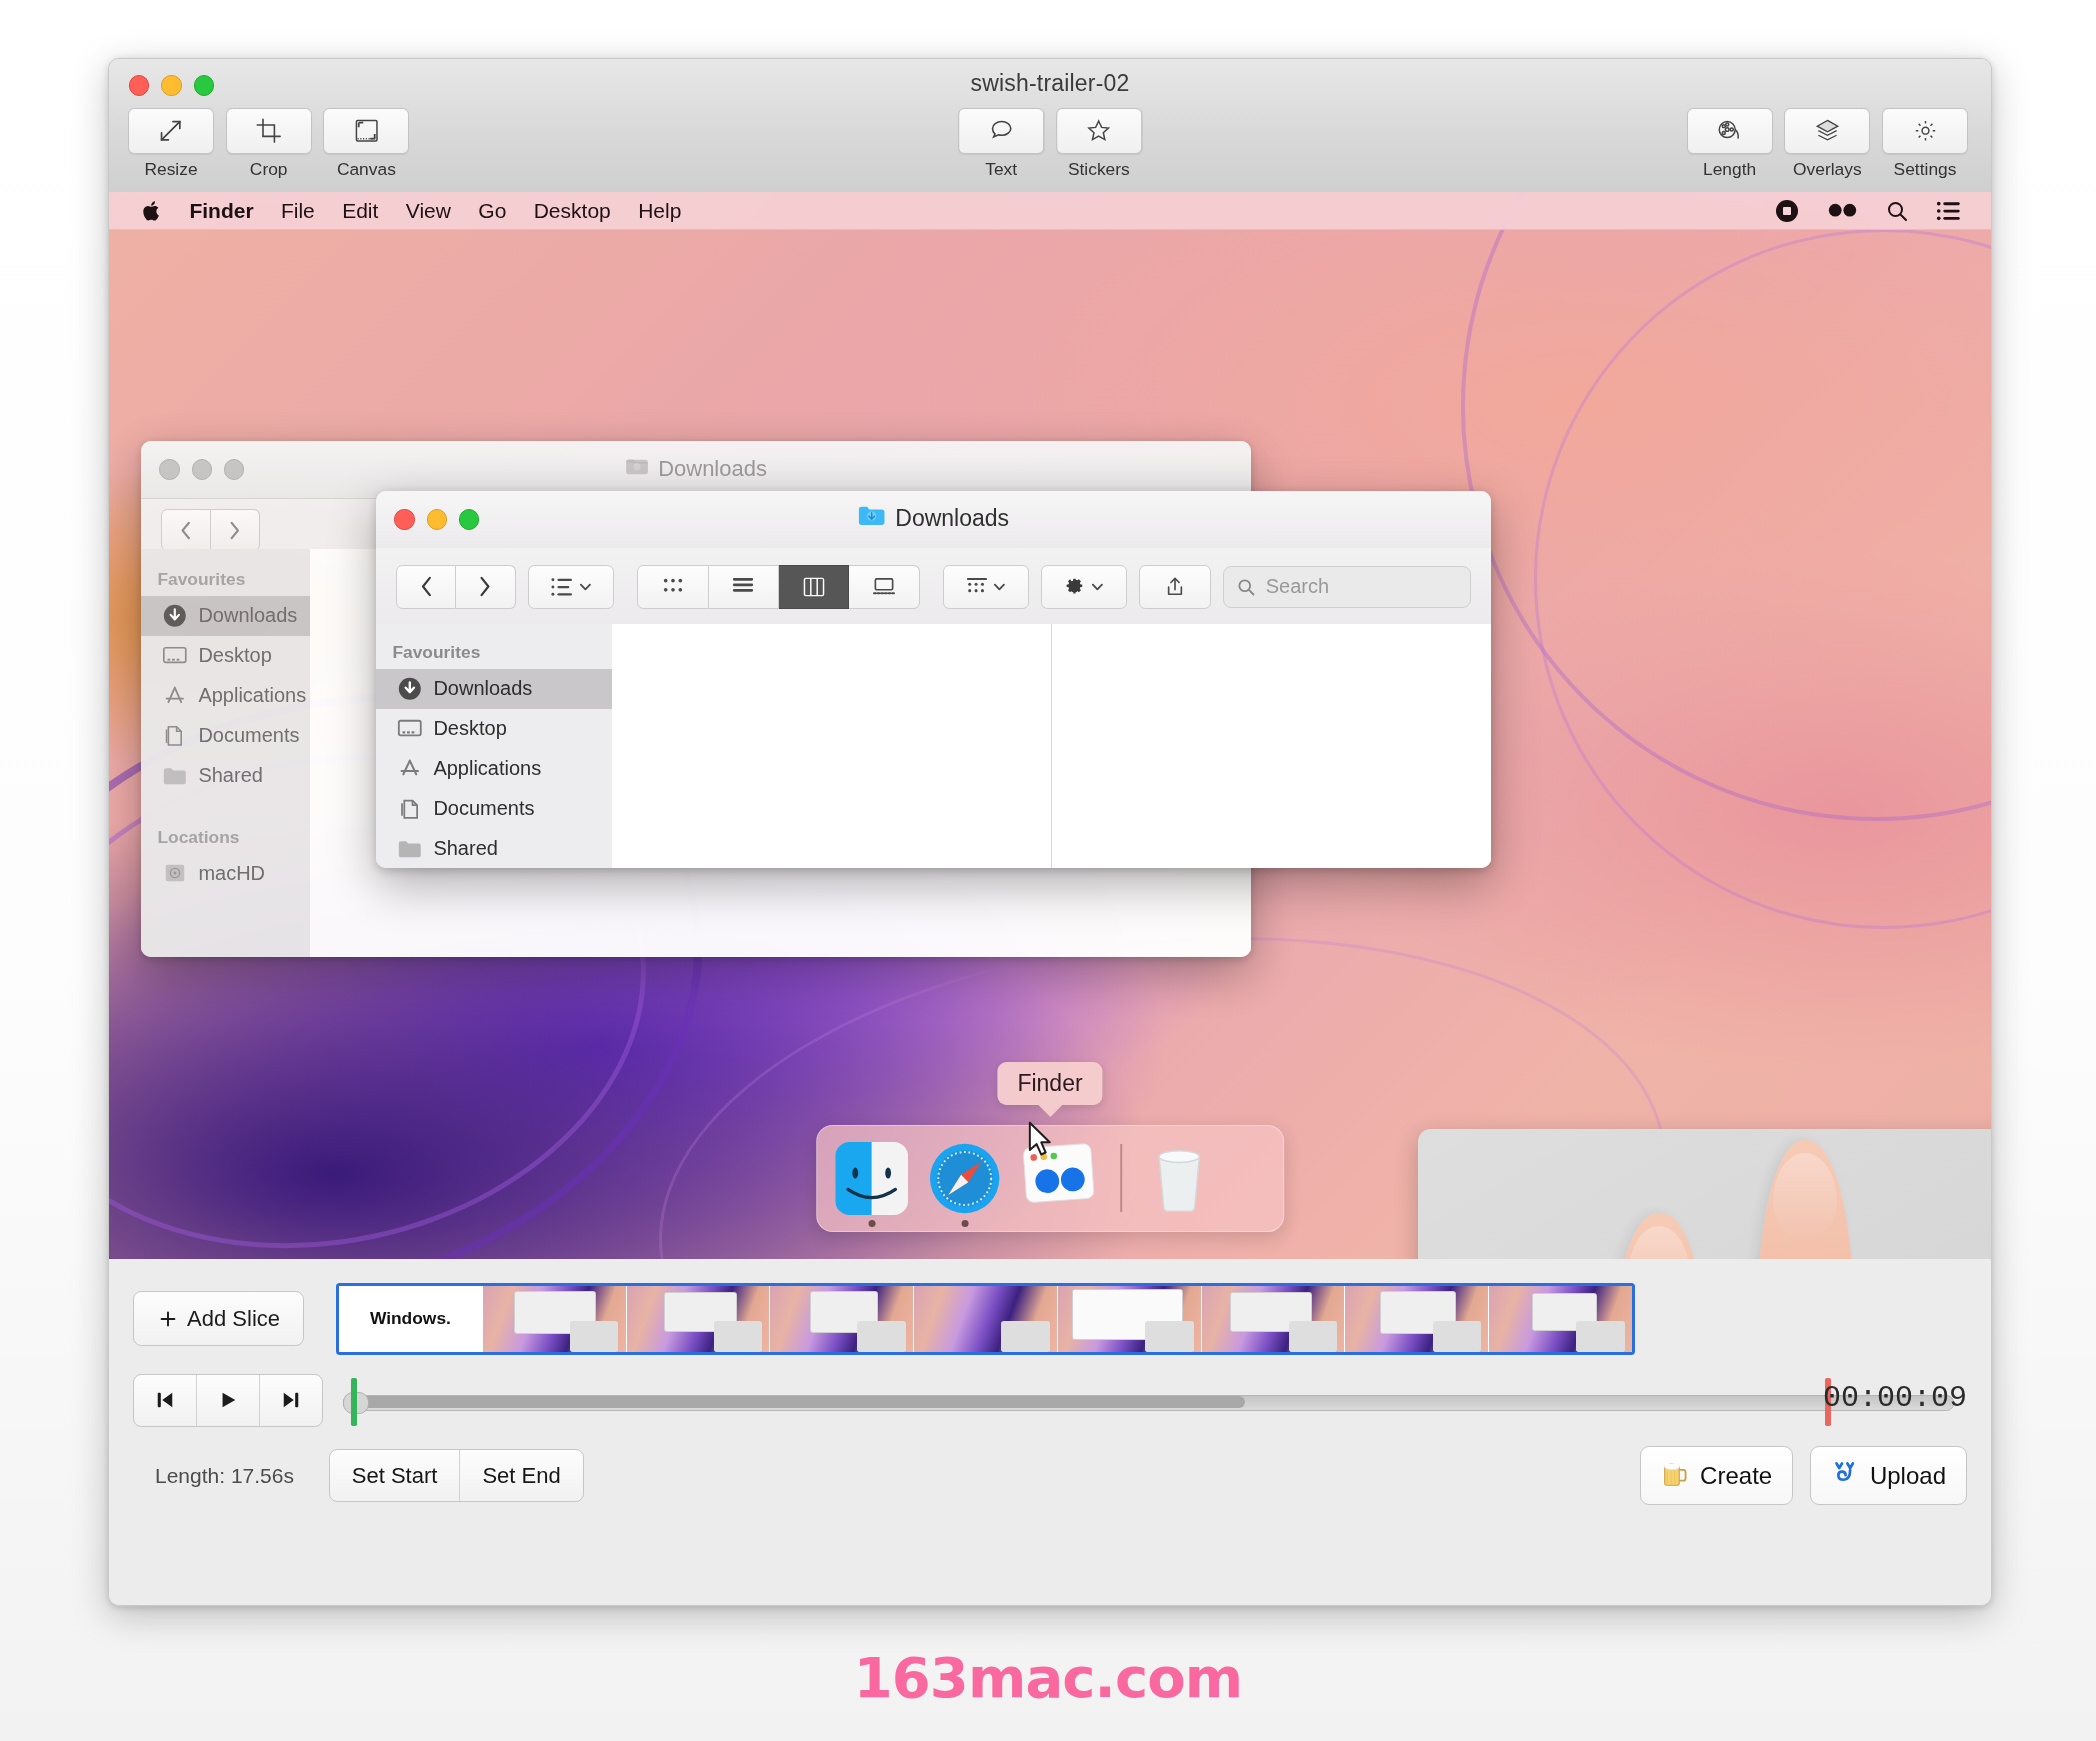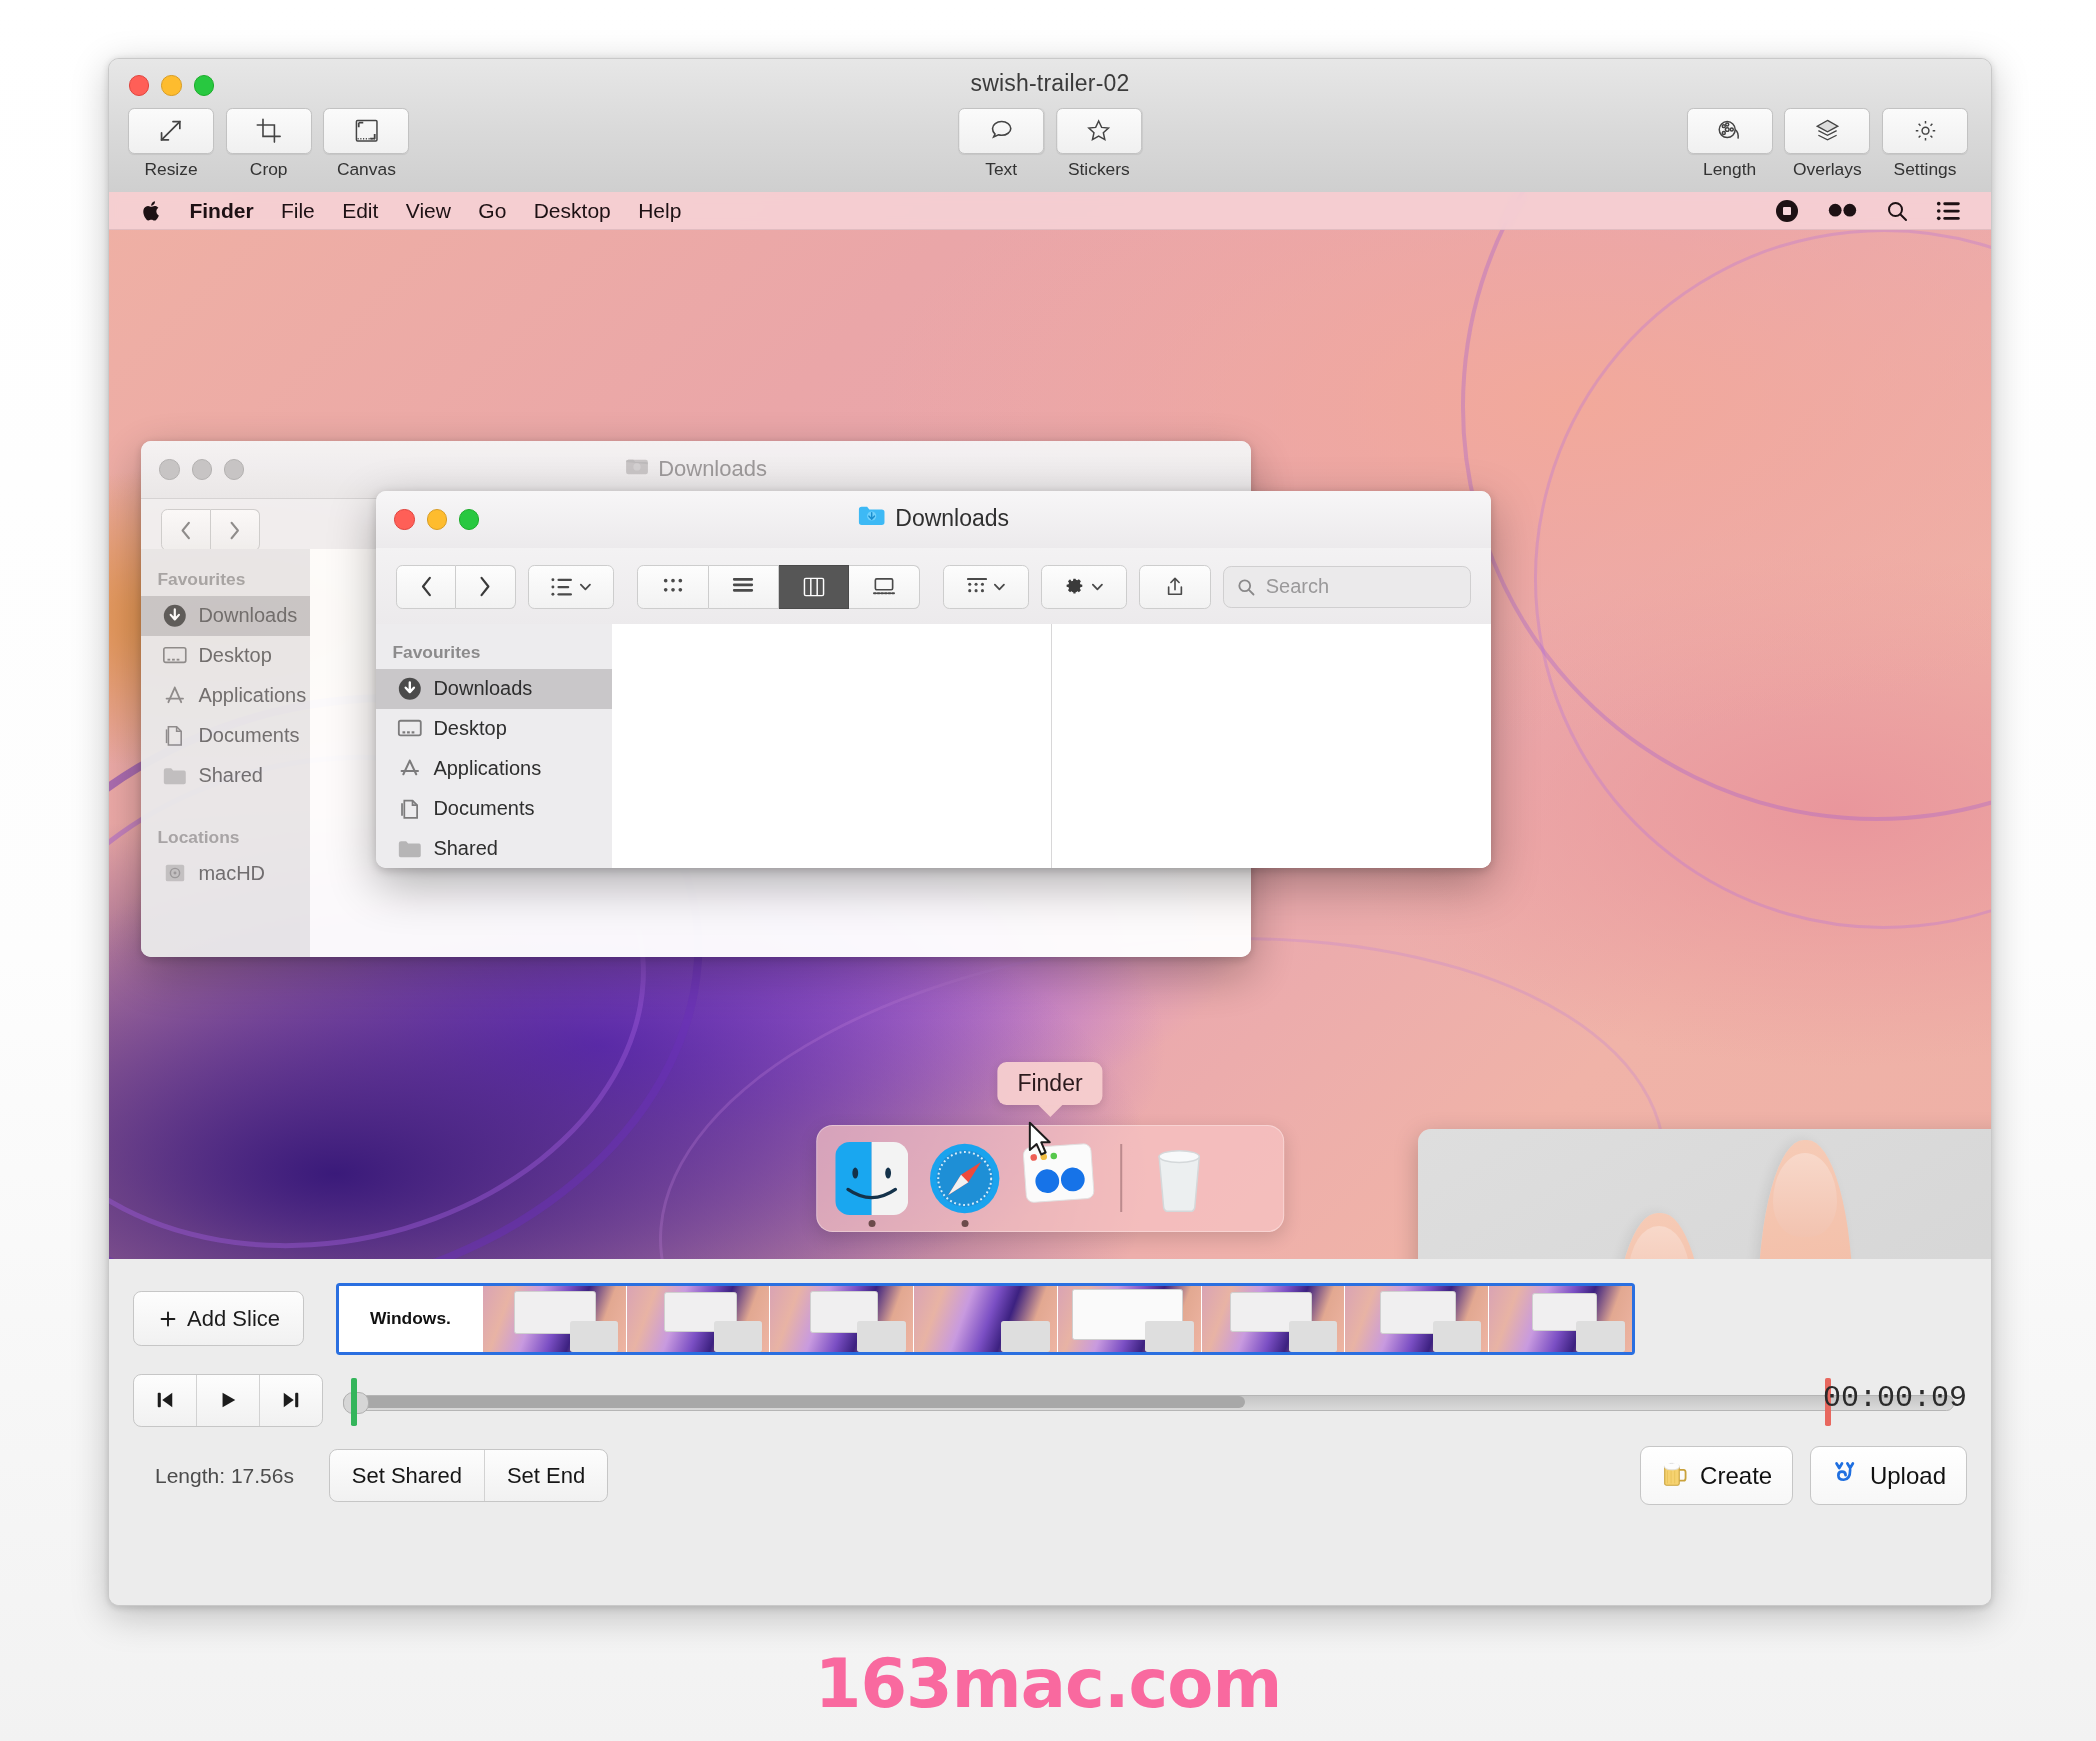--- a/index.html
+++ b/index.html
@@ -270,21 +270,21 @@
   #right-actions{margin-left:auto;margin-right:24px;display:flex;gap:16.4px;}
   .act-btn{
     height:57px;padding:0 20px;border-radius:9.1px;
     background:linear-gradient(180deg,#ffffff,#f7f7f7);border:0.9px solid #c6c6c6;
     display:flex;align-items:center;gap:12px;font-size:24px;color:#111;
   }
 
   
   #watermark{
     position:absolute;left:0;right:0;top:1645px;text-align:center;
-    font-size:67px;font-weight:bold;color:#f9699f;letter-spacing:-0.9px;
+    font-size:56px;font-weight:bold;color:#f9699f;letter-spacing:-0.9px;
     font-family:"DejaVu Sans",sans-serif;
   }
 </style>
 </head>
 <body>
 
 <div id="page-bg"></div>
 
 <div id="app-window">
 
@@ -863,21 +863,21 @@
         <div id="scrub-knob" style="left:0%;"></div>
         <div id="marker-start" style="left:0.5%;"></div>
         <div id="marker-end" style="left:92%;"></div>
       </div>
     </div>
     <div id="timecode">00:00:09</div>
 
     <div id="bottom-row">
       <div id="length-label">Length: 17.56s</div>
       <div class="seg-group">
-        <div class="sbtn">Set Shared</div>
+        <div class="sbtn">Set Start</div>
         <div class="sbtn">Set End</div>
       </div>
       <div id="right-actions">
         <div class="act-btn">
           <span>
             <svg width="27.4" height="29" viewBox="0 0 30 32">
               <path d="M4 10 H20 V28 Q20 30 18 30 H6 Q4 30 4 28 z" fill="#f6d270" stroke="#c9a23c" stroke-width="1.2"></path>
               <path d="M20 13 H25 Q27 13 27 16 V22 Q27 25 25 25 H20" fill="none" stroke="#c9a23c" stroke-width="2"></path>
               <ellipse cx="12" cy="9.5" rx="8.4" ry="3.6" fill="#fdfdfd" stroke="#ddd" stroke-width="1"></ellipse>
               <ellipse cx="7" cy="8" rx="3.2" ry="2.4" fill="#fdfdfd"></ellipse>

